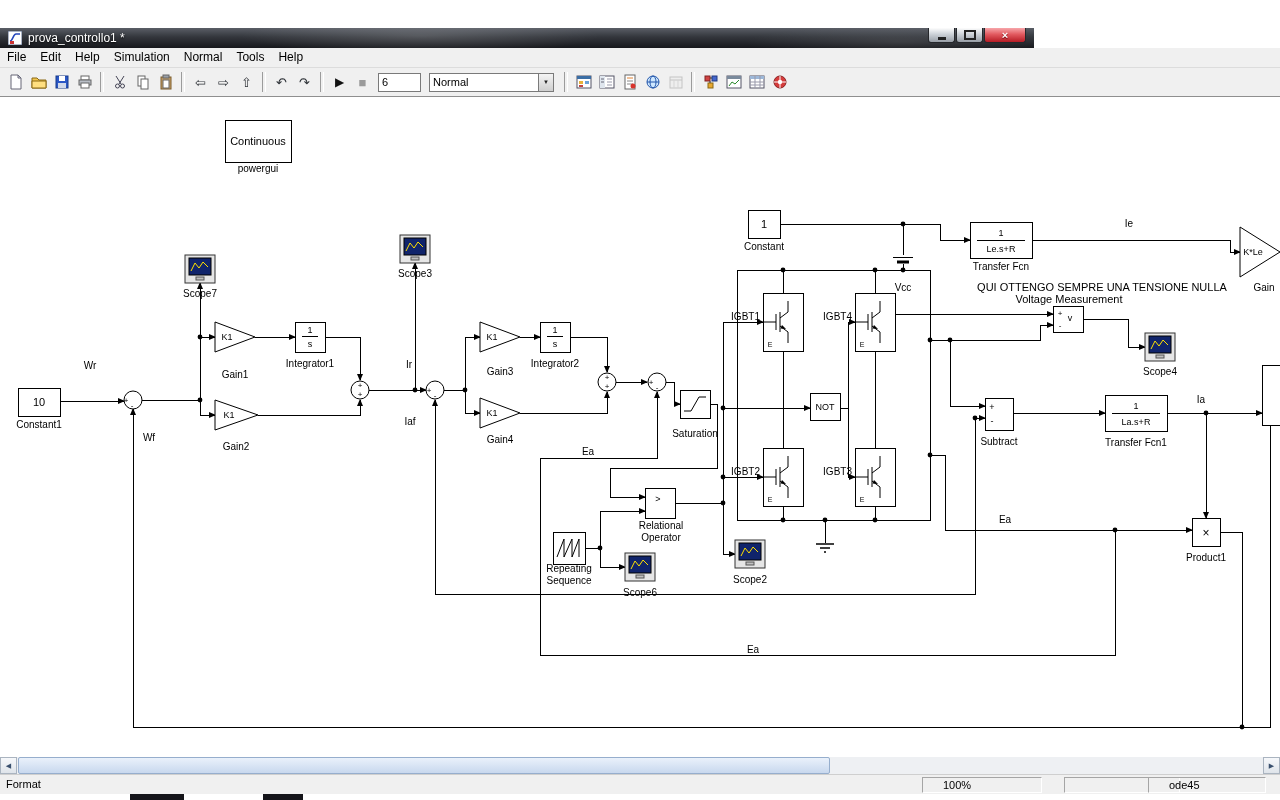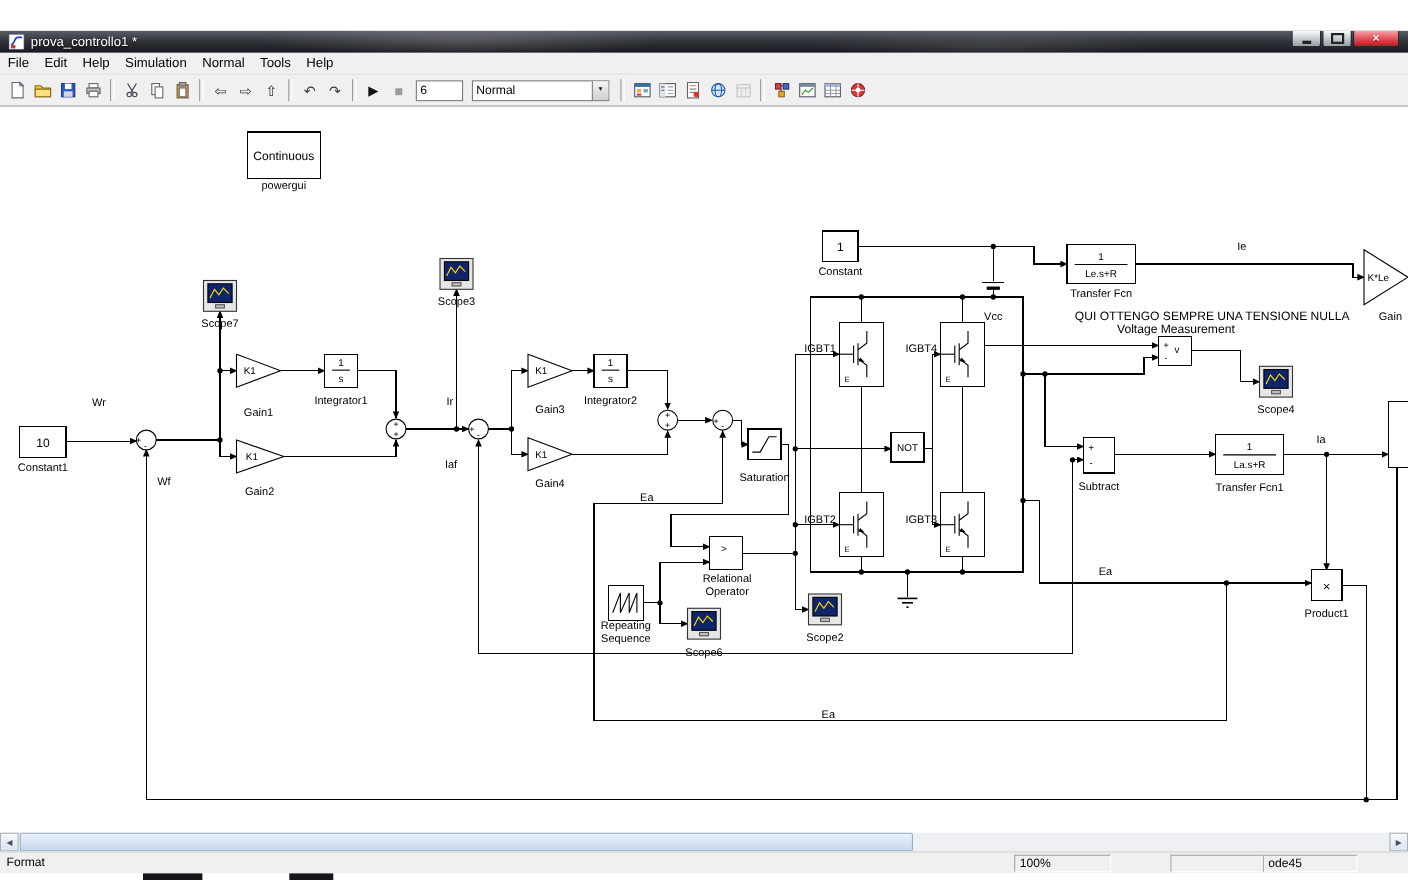--- a/index.html
+++ b/index.html
@@ -1,18 +1,18 @@
 <!DOCTYPE html>
 <html><head>
 <meta charset="utf-8">
 <style>
   html,body{margin:0;padding:0;overflow:hidden}
   .screen{position:relative;width:1280px;height:800px;background:#fff;font-family:"Liberation Sans",sans-serif;color:#000}
   
-  .titlebar{position:absolute;left:0;top:28px;width:1280px;height:20px;background:linear-gradient(180deg,#5a5e66 0%,#33363c 45%,#17181c 100%);display:flex;align-items:center}
+  .titlebar{position:absolute;left:0;top:28px;width:1034px;height:20px;background:linear-gradient(180deg,#5a5e66 0%,#33363c 45%,#17181c 100%);display:flex;align-items:center}
   .glass{position:absolute;left:0;top:0;width:100%;height:100%;background:radial-gradient(ellipse 300px 30px at 420px 8px,rgba(255,255,255,.16),transparent 60%),radial-gradient(ellipse 260px 26px at 900px 14px,rgba(255,255,255,.10),transparent 60%)}
   .wicon{position:relative;margin-left:8px;width:14px;height:14px}
   .wtitle{position:relative;margin-left:6px;color:#fff;font-size:12px;text-shadow:0 1px 2px rgba(0,0,0,.9);white-space:nowrap}
   .capbtns{position:absolute;right:8px;top:0;display:flex;gap:1px}
   .cap{width:27px;height:15px;border:1px solid #26282c;border-top:none;border-radius:0 0 3px 3px;background:linear-gradient(180deg,#fdfdfd,#ccd1d7 45%,#989ea6);display:flex;align-items:center;justify-content:center;box-sizing:border-box}
   .cap.close{width:42px;background:linear-gradient(180deg,#f7a6aa,#e25a60 45%,#b61b24)}
   .minbar{width:8px;height:3px;background:#222;margin-top:6px}
   .maxbox{width:8px;height:6px;border:2px solid #222}
   .closex{color:#fff;font-size:11px;font-weight:bold;text-shadow:0 1px 1px #70060b;line-height:1}
   
@@ -47,21 +47,21 @@
   .f12{font-size:12px;text-anchor:middle;fill:#000}
   .ann{font-size:11px;text-anchor:middle;fill:#000}
   
   .hscroll{position:absolute;left:0;top:757px;width:1280px;height:17px;background:#eef0f3;display:flex}
   .sbtn{width:17px;height:17px;background:linear-gradient(180deg,#f6f8fb,#dfe4ea);border:1px solid #aab4c0;display:flex;align-items:center;justify-content:center;font-size:7px;color:#39506e;box-sizing:border-box;flex:0 0 auto}
   .strack{flex:1;position:relative}
   .sthumb{position:absolute;left:1px;top:0;width:812px;height:17px;background:linear-gradient(180deg,#eaf1fb,#c8d8ee);border:1px solid #96aecd;box-sizing:border-box;border-radius:2px}
   
   .statusbar{position:absolute;left:0;top:774px;width:1280px;height:20px;background:#f0f0f0;border-top:1px solid #cfcfcf;font-size:11px;box-sizing:border-box}
   .status-text{position:absolute;left:6px;top:3px}
-  .spanel{position:absolute;top:2px;height:14px;border:1px solid;border-color:#a5a5a5 #fff #fff #a5a5a5;padding:0 4px;font-size:11px;line-height:14px;box-sizing:content-box}
+  .spanel{position:absolute;top:2px;height:14px;border:1px solid;border-color:#a5a5a5 #fff #fff #a5a5a5;padding:0 20px;font-size:11px;line-height:14px;box-sizing:content-box}
   .bottomstrip{position:absolute;left:0;top:794px;width:1280px;height:6px;background:#fff}
   .tb1{position:absolute;left:130px;top:0;width:54px;height:6px;background:#15151a}
   .tb2{position:absolute;left:263px;top:0;width:40px;height:6px;background:#15151a}
 </style>
 </head>
 <body>
 
 <div class="screen">
 
   <div class="titlebar">

